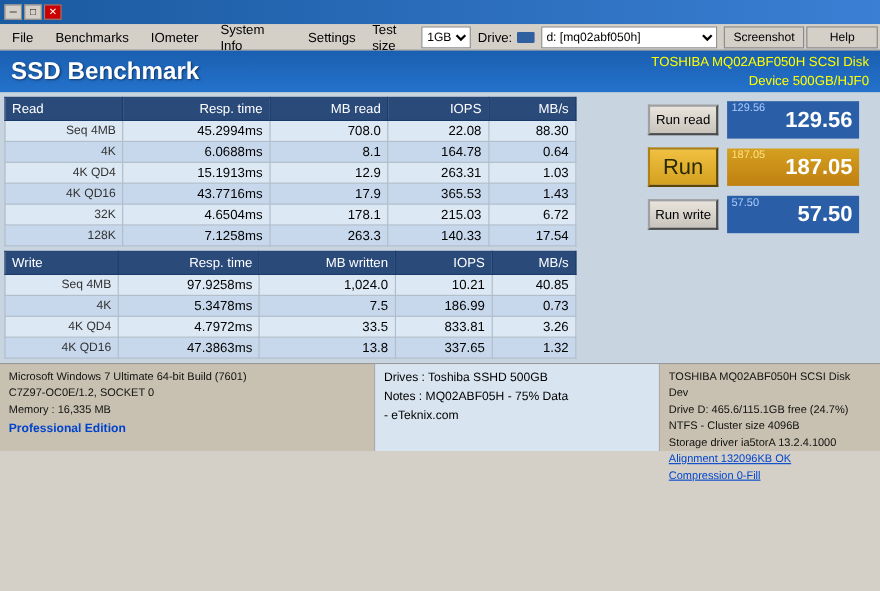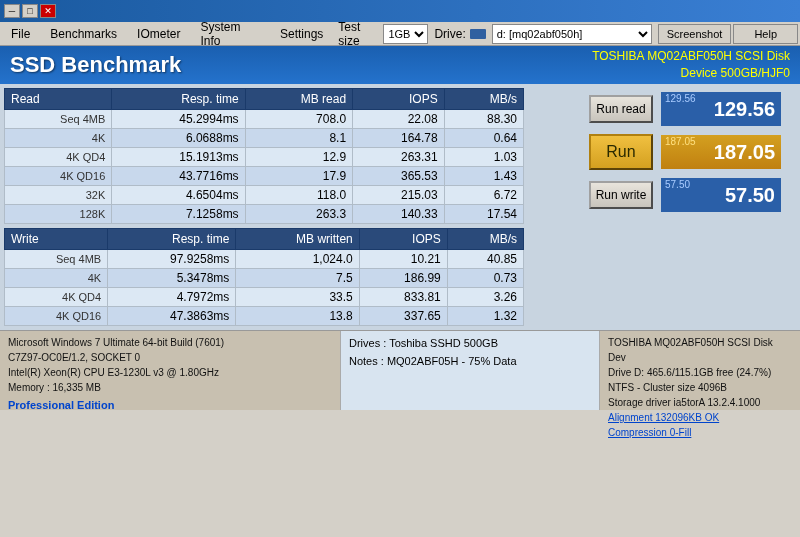--- a/index.html
+++ b/index.html
@@ -187,21 +187,21 @@
       height: 28px;
       background: linear-gradient(to bottom, #e8e4dc, #c8c4bc);
       border: 2px outset #a0a0a0;
       font-size: 12px;
       cursor: pointer;
       font-weight: normal;
     }
     .run-btn.big {
       width: 64px;
       height: 36px;
-      font-size: 16px;
+      font-size: 20px;
       background: linear-gradient(to bottom, #f0c040, #d4a020);
       border: 2px outset #b08010;
       color: #2a2a00;
     }
 
     .score-box {
       width: 120px;
       background: #2a5fa8;
       color: white;
       text-align: right;
@@ -359,21 +359,21 @@
         <tr class="row-alt-2">
           <td>4K QD16</td>
           <td>43.7716ms</td>
           <td>17.9</td>
           <td>365.53</td>
           <td>1.43</td>
         </tr>
         <tr class="row-alt-1">
           <td>32K</td>
           <td>4.6504ms</td>
-          <td>118.0</td>
+          <td>178.1</td>
           <td>215.03</td>
           <td>6.72</td>
         </tr>
         <tr class="row-alt-2">
           <td>128K</td>
           <td>7.1258ms</td>
           <td>263.3</td>
           <td>140.33</td>
           <td>17.54</td>
         </tr>
@@ -450,27 +450,27 @@
     </div>
 
   </div>
 
 </div>
 
 <div class="bottom-area">
   <div class="bottom-sys">
     <div>Microsoft Windows 7 Ultimate  64-bit Build (7601)</div>
     <div>C7Z97-OC0E/1.2, SOCKET 0</div>
-    <div>Intel(R) Xeon(R) CPU E3-1230L v3 @ 1.80GHz</div>
     <div>Memory : 16,335 MB</div>
     <div class="prof-edition">Professional Edition</div>
   </div>
   <div class="bottom-notes">
     <div>Drives : Toshiba SSHD 500GB</div>
     <div>Notes : MQ02ABF05H - 75% Data</div>
+    <div>- eTeknix.com</div>
   </div>
   <div class="bottom-drive">
     <div>TOSHIBA MQ02ABF050H SCSI Disk Dev</div>
     <div>Drive D: 465.6/115.1GB free (24.7%)</div>
     <div>NTFS - Cluster size 4096B</div>
     <div>Storage driver ia5torA 13.2.4.1000</div>
     <div class="link">Alignment 132096KB OK</div>
     <div class="link">Compression 0-Fill</div>
   </div>
 </div>

